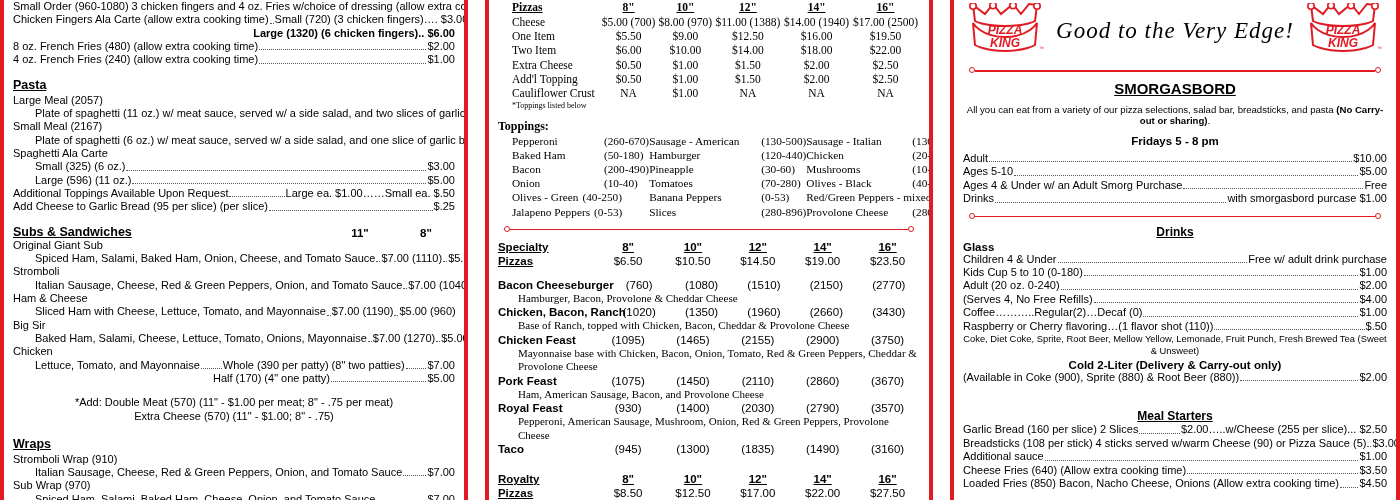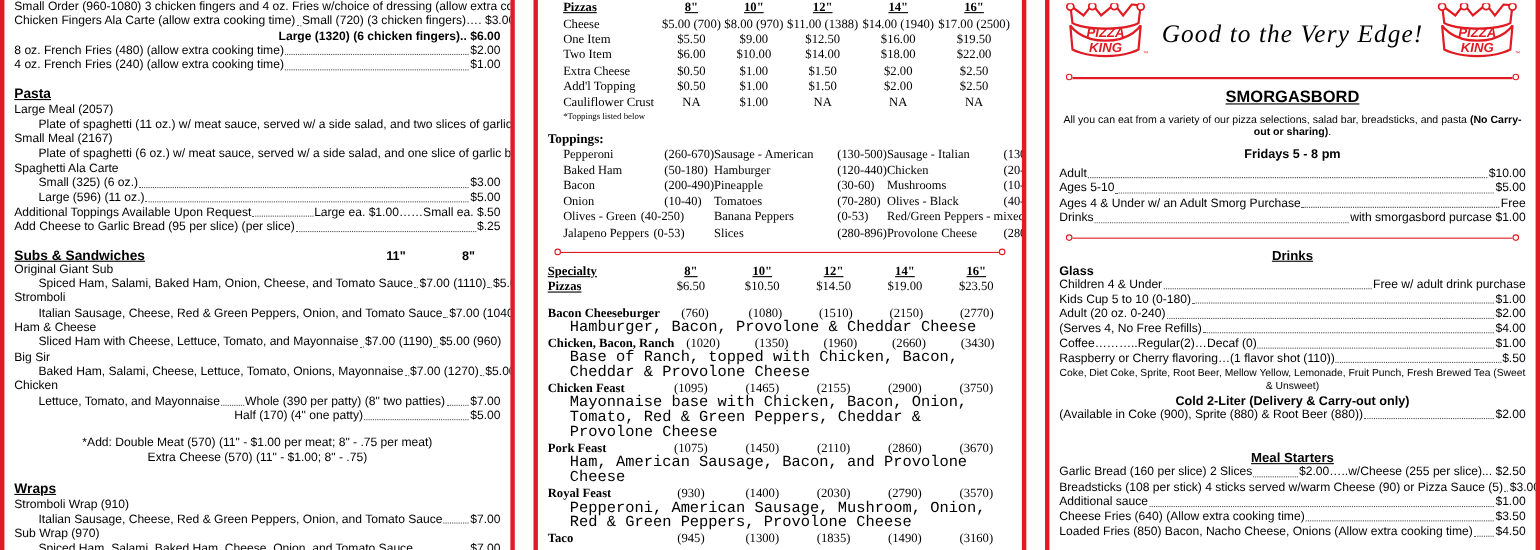--- a/index.html
+++ b/index.html
@@ -50,24 +50,24 @@
   .ptable .lbl { text-align:left; padding-left:14px; white-space:nowrap; }
   .ptable .num { text-align:center; white-space:nowrap; }
 
   
   .topgrid { display:grid; grid-template-columns:1fr 1fr 1fr; font-family:"Liberation Serif", serif; padding-left:14px; }
   .tcell { display:flex; font-size:11.3px; line-height:14.2px; white-space:nowrap; }
   .tcell .tn { min-width:92px; }
   .tcell .tv { }
 
   
-  .sp { display:flex; font-family:Liberation Serif, serif; font-size:11.5px; line-height:14px; }
+  .sp { display:flex; font-family:Liberation Sans, sans-serif; font-size:11.5px; line-height:14px; }
   .sp .nm { width:110px; font-weight:bold; white-space:nowrap; }
   .sp .c  { width:73px; text-align:center; }
-  .spd { font-family:Liberation Mono, monospace; font-size:14px; line-height:13.5px; padding-left:20px; }
+  .spd { font-family:Liberation Serif, serif; font-size:11px; line-height:13.5px; padding-left:20px; }
 
   
   .divider { position:relative; height:9px; margin:6px 6px 4px 6px; }
   .divider .ln { position:absolute; top:4px; left:6px; right:6px; height:1.5px; background:#e01b23; }
   .divider .dot { position:absolute; top:1px; width:6px; height:6px; border:1.2px solid #e01b23; border-radius:50%; background:#fff; }
   .divider .d1 { left:0; } .divider .d2 { right:0; }
 
   
   .logobar { display:flex; align-items:center; justify-content:space-between; padding:1px 4px 0 4px; height:60px; }
   .tagline { font-family:"Liberation Serif", serif; font-style:italic; font-size:23px; letter-spacing:1px; white-space:nowrap; }

